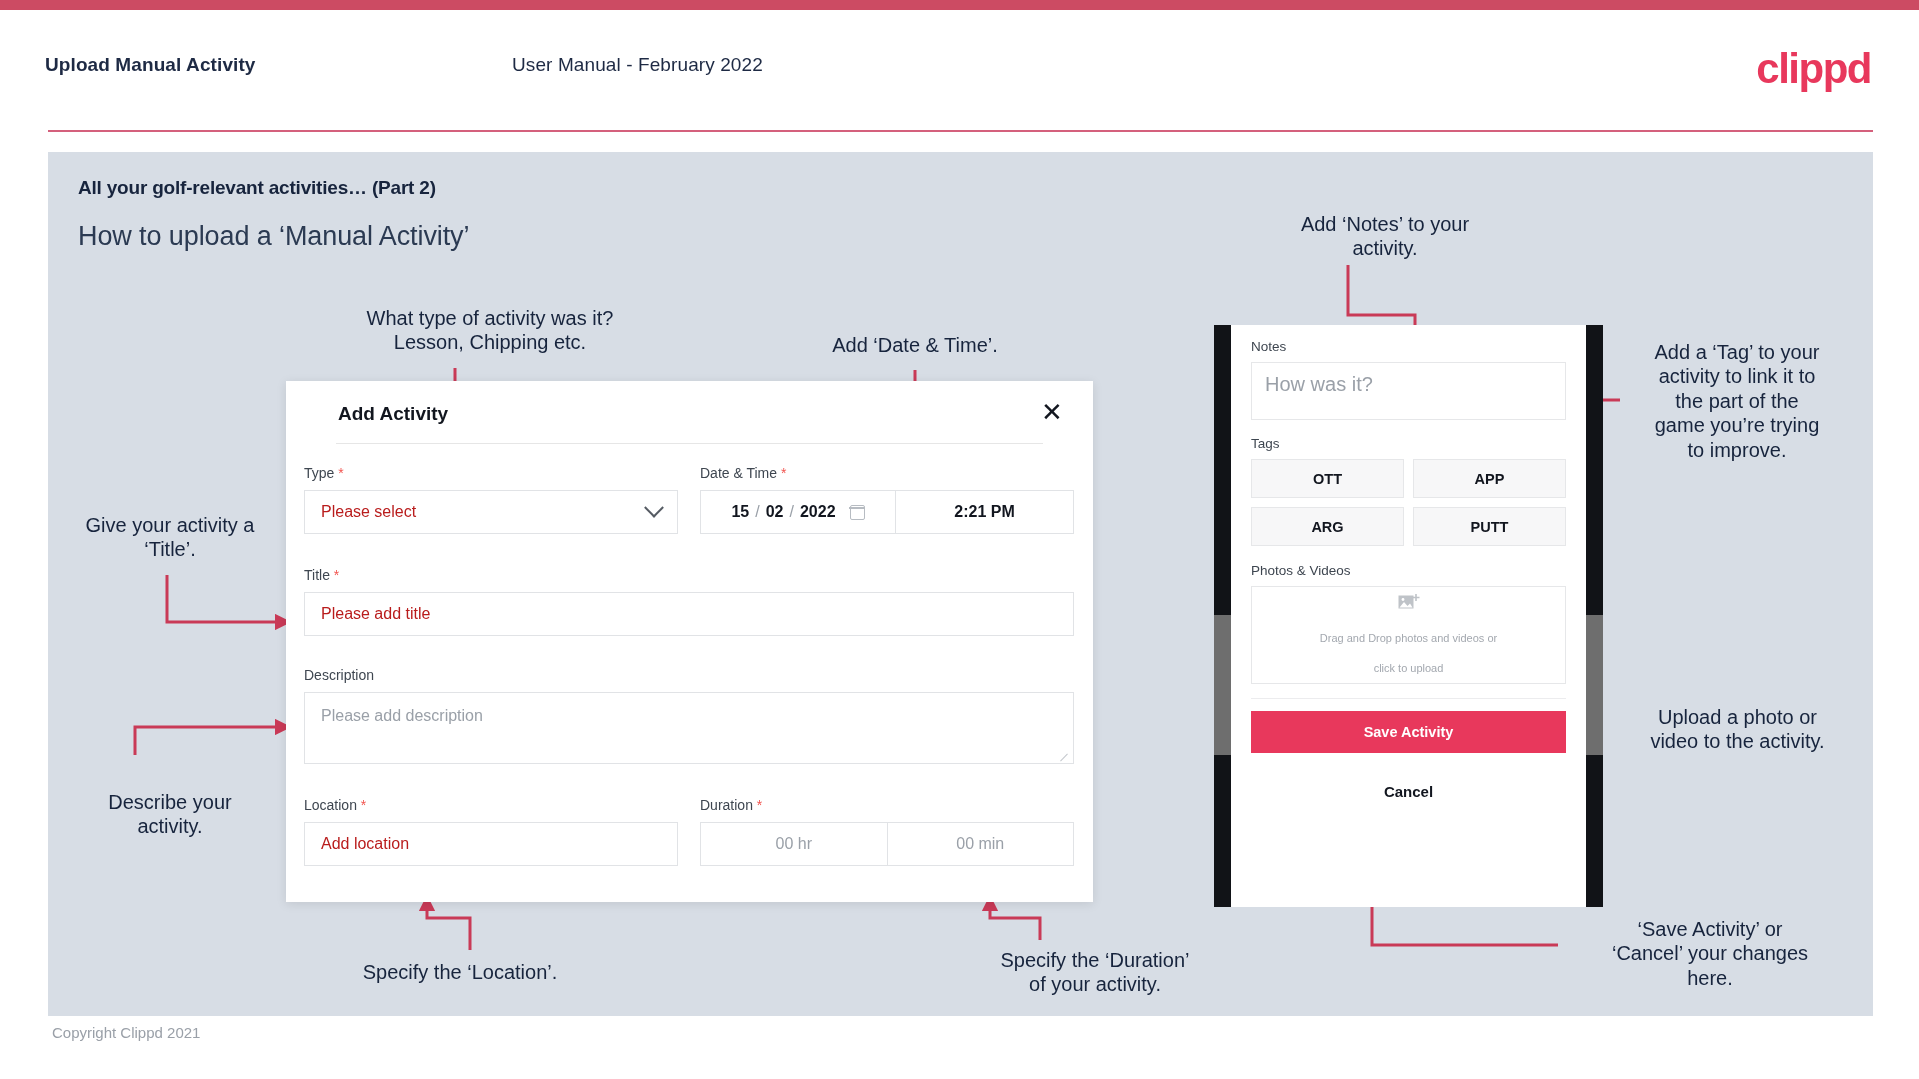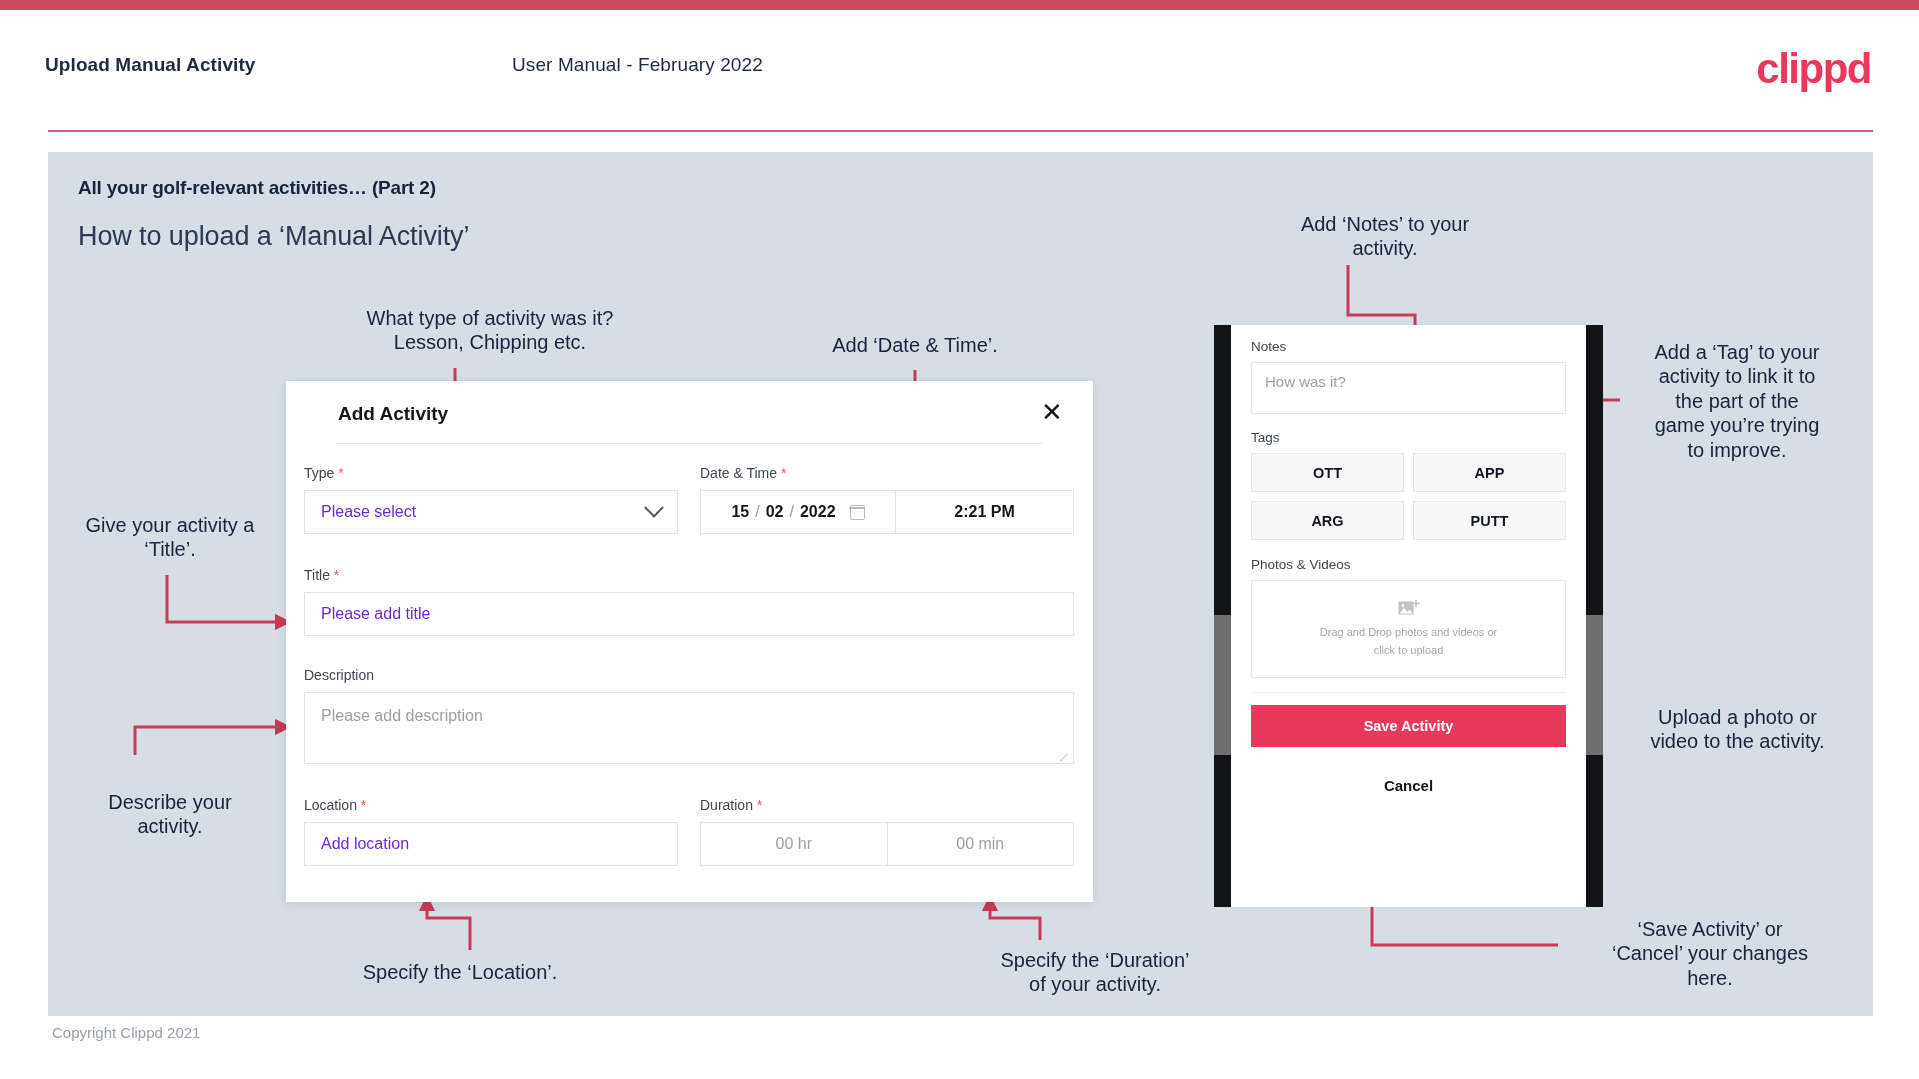--- a/index.html
+++ b/index.html
@@ -109,21 +109,21 @@
   .field-label {
     font-size: 14px; color: #3e4650; margin-bottom: 9px;
   }
   .req { color: #f2544f; font-size: 14px; }
 
   .ctl {
     border: 1px solid #e1e3e6;
     background: #fff;
     height: 44px;
     display: flex; align-items: center;
-    font-size: 16px; color: #6d28d9;
+    font-size: 16px; color: #b91c1c;
     padding: 0 16px;
   }
 
   
   .grp-type  { position: absolute; left: 304px; top: 465px; width: 374px; }
   .grp-date  { position: absolute; left: 700px; top: 465px; width: 374px; }
 
   .select-ctl { justify-content: space-between; }
   .chev {
     width: 14px; height: 14px;
@@ -188,35 +188,35 @@
   .edge-grey {
     position:absolute; left:0; width:17px; background:#6e6e6e;
   }
   .phone-screen {
     position: absolute; left: 17px; top: 0;
     width: 355px; height: 582px; background:#fff;
     padding: 14px 20px 0 20px;
   }
   .ph-label { font-size: 13.5px; color: #3e4650; margin-bottom: 8px; }
   .ph-notes {
-    border: 1px solid #e6e7e9; height: 52px; background:#fff;
-    font-size: 15px; color:#9aa0a8; padding: 10px 13px;
+    border: 1px solid #e6e7e9; height: 58px; background:#fff;
+    font-size: 20px; color:#9aa0a8; padding: 10px 13px;
   }
   .tag-grid {
     display: grid; grid-template-columns: 1fr 1fr; gap: 9px;
   }
   .tag-btn {
     border: 1px solid #e6e7e9; background:#f7f7f8; height: 39px;
     display:flex; align-items:center; justify-content:center;
     font-size: 14.5px; font-weight: 700; color:#12161f;
   }
   .dropzone {
     border: 1px solid #e6e7e9; background:#fff; height: 98px;
     display:flex; flex-direction:column; align-items:center; justify-content:center;
-    gap: 7px;
+    gap: 19px;
   }
   .dz-text { font-size: 11px; color:#a3a8af; text-align:center; line-height:1.45; }
   .ph-rule { height:1px; background:#ececee; margin: 14px 0 12px 0; }
   .save-btn {
     background:#e8385c; color:#fff; height: 42px;
     display:flex; align-items:center; justify-content:center;
     font-size: 14.5px; font-weight:700; cursor:pointer;
   }
   .cancel-btn {
     height: 40px; display:flex; align-items:center; justify-content:center;

